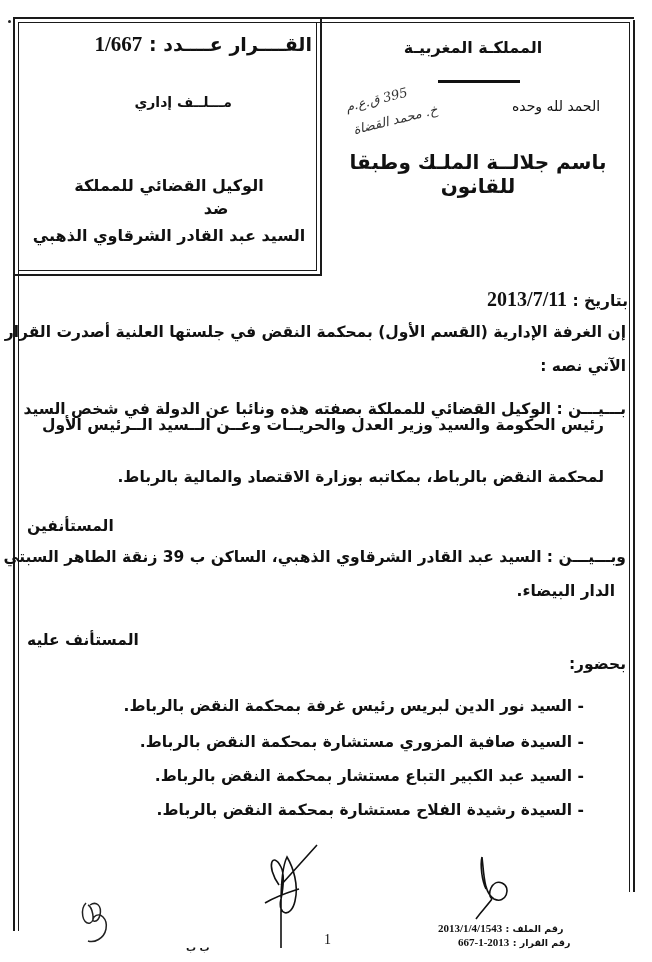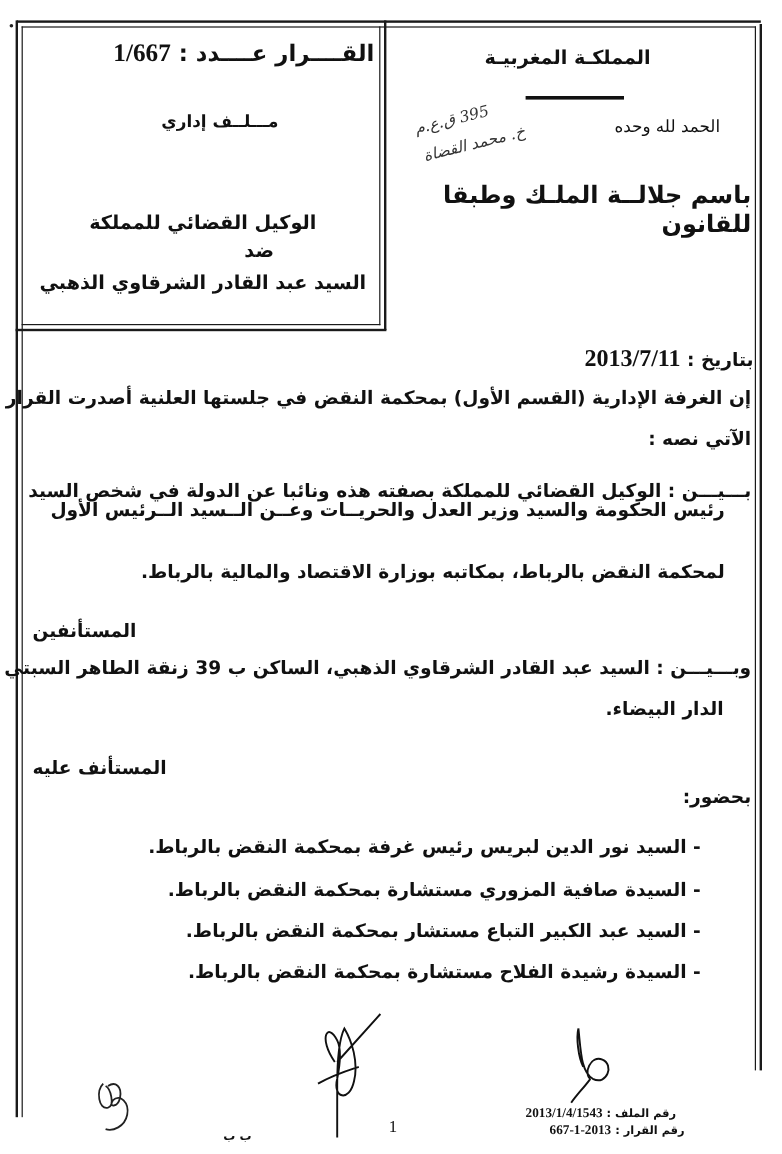--- a/index.html
+++ b/index.html
@@ -66,40 +66,40 @@
   <div class="hdr-row rtl" style="top:70px; right:80px; font-size:14px;">مـــلــف إداري</div>
 </div>
 
 <div class="parties rtl" style="top:176px;">الوكيل القضائي للمملكة</div>
 <div class="parties rtl" style="top:199px;padding-left:47px;">ضد</div>
 <div class="parties rtl" style="top:226px;">السيد عبد القادر الشرقاوي الذهبي</div>
 
 <div class="kingdom rtl" style="left:398px; top:38px; width:150px; text-align:center; font-size:16px;">المملكـة المغربيـة</div>
 <div class="king-rule" style="left:438px; top:80px; width:82px;"></div>
 <div class="kingdom rtl" style="left:512px; top:98px; font-size:14px; font-weight:normal;text-align:right;">الحمد لله وحده</div>
-<div class="kingdom rtl" style="left:330px; top:150px; font-size:20px; width:296px; text-align:right;">باسم جلالــة الملـك وطبقا للقانون</div>
+<div class="kingdom rtl" style="left:330px; top:150px; font-size:20px; width:296px; text-align:center;">باسم جلالــة الملـك وطبقا للقانون</div>
 
 <div class="handnote rtl" style="left:345px; top:92px; transform:rotate(-14deg);">395 ق.ع.م</div>
 <div class="handnote rtl" style="left:352px; top:112px; transform:rotate(-14deg);">خ. محمد القضاة</div>
 
 <div class="body-line rtl date-line" style="top:288px; right:24px;">
   <span>بتاريخ :</span>
   <span class="val">2013/7/11</span>
 </div>
 <div class="body-line rtl" style="top:323px;">إن الغرفة الإدارية (القسم الأول) بمحكمة النقض في جلستها العلنية أصدرت القرار</div>
 <div class="body-line rtl" style="top:357px;">الآتي نصه :</div>
 
 <div class="body-line rtl" style="top:400px;">بـــيـــن : الوكيل القضائي للمملكة بصفته هذه ونائبا عن الدولة في شخص السيد</div>
 <div class="body-line rtl" style="top:416px; right:48px;text-align:center;">رئيس الحكومة والسيد وزير العدل والحريــات وعــن الــسيد الــرئيس الأول</div>
 <div class="body-line rtl" style="top:468px; right:48px;">لمحكمة النقض بالرباط، بمكاتبه بوزارة الاقتصاد والمالية بالرباط.</div>
 
 <div class="body-line rtl" style="top:517px; right:auto; left:27px;">المستأنفين</div>
 
 <div class="body-line rtl" style="top:548px;">وبـــيـــن : السيد عبد القادر الشرقاوي الذهبي، الساكن ب 39 زنقة الطاهر السبتي</div>
-<div class="body-line rtl" style="top:582px; right:49px;">الدار البيضاء.</div>
+<div class="body-line rtl" style="top:582px; right:37px;">الدار البيضاء.</div>
 
 <div class="body-line rtl" style="top:631px; right:auto; left:27px;">المستأنف عليه</div>
 
 <div class="body-line rtl" style="top:655px;">بحضور:</div>
 
 <div class="body-line rtl" style="top:697px; right:68px;">- السيد نور الدين لبريس رئيس غرفة بمحكمة النقض بالرباط.</div>
 <div class="body-line rtl" style="top:733px; right:68px;">- السيدة صافية المزوري مستشارة بمحكمة النقض بالرباط.</div>
 <div class="body-line rtl" style="top:767px; right:68px;margin-left:32px;">- السيد عبد الكبير التباع مستشار بمحكمة النقض بالرباط.</div>
 <div class="body-line rtl" style="top:801px; right:68px;">- السيدة رشيدة الفلاح مستشارة بمحكمة النقض بالرباط.</div>
 

